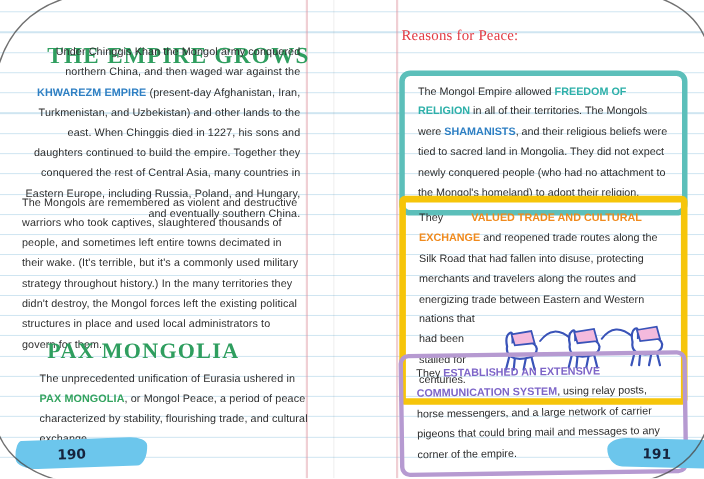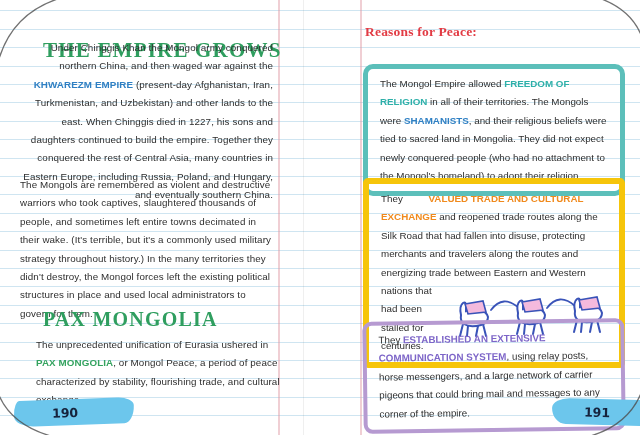--- a/index.html
+++ b/index.html
@@ -21,21 +21,21 @@
   .body-text{position:absolute;left:20px;width:253px;font-size:9.8px;line-height:18.4px;
     color:#2e2e2e;letter-spacing:0.1px;}
   .hl-blue{color:#2e7fc3;font-weight:700;}
   .hl-green{color:#34a35f;font-weight:700;}
   .hl-teal{color:#2eb0a9;font-weight:700;}
   .hl-orange{color:#f08a1d;font-weight:700;margin-left:23px;}
   .hl-purple{color:#7d65c8;font-weight:700;}
 
   
   .h-red{position:absolute;left:365px;top:24px;font-family:"Liberation Serif",serif;
-    font-weight:700;color:#e23b44;font-size:13.5px;margin:0;letter-spacing:0.2px;}
+    font-weight:400;color:#e23b44;font-size:13.5px;margin:0;letter-spacing:0.2px;}
   .callout{position:absolute;left:363px;width:262px;box-sizing:border-box;
     padding:6px 10px 6px 12px;font-size:9.8px;line-height:18.4px;color:#2e2e2e;background:transparent;}
   .callout.box-religion{top:64px;min-height:100px;border:5px solid #5cbfba;border-radius:10px;}
   .callout.box-trade{top:178px;min-height:122px;border:6px solid #f6c50a;border-radius:5px;}
   .callout.box-communication{top:320px;min-height:80px;border:4.5px solid #b69ad1;border-radius:9px;
     transform:rotate(-0.8deg);}
   .camel-float{float:right;width:158px;height:54px;margin:4px 0 0 4px;}
 
   
   .page-tab{position:absolute;top:399px;height:26px;background:#6cc6ec;

